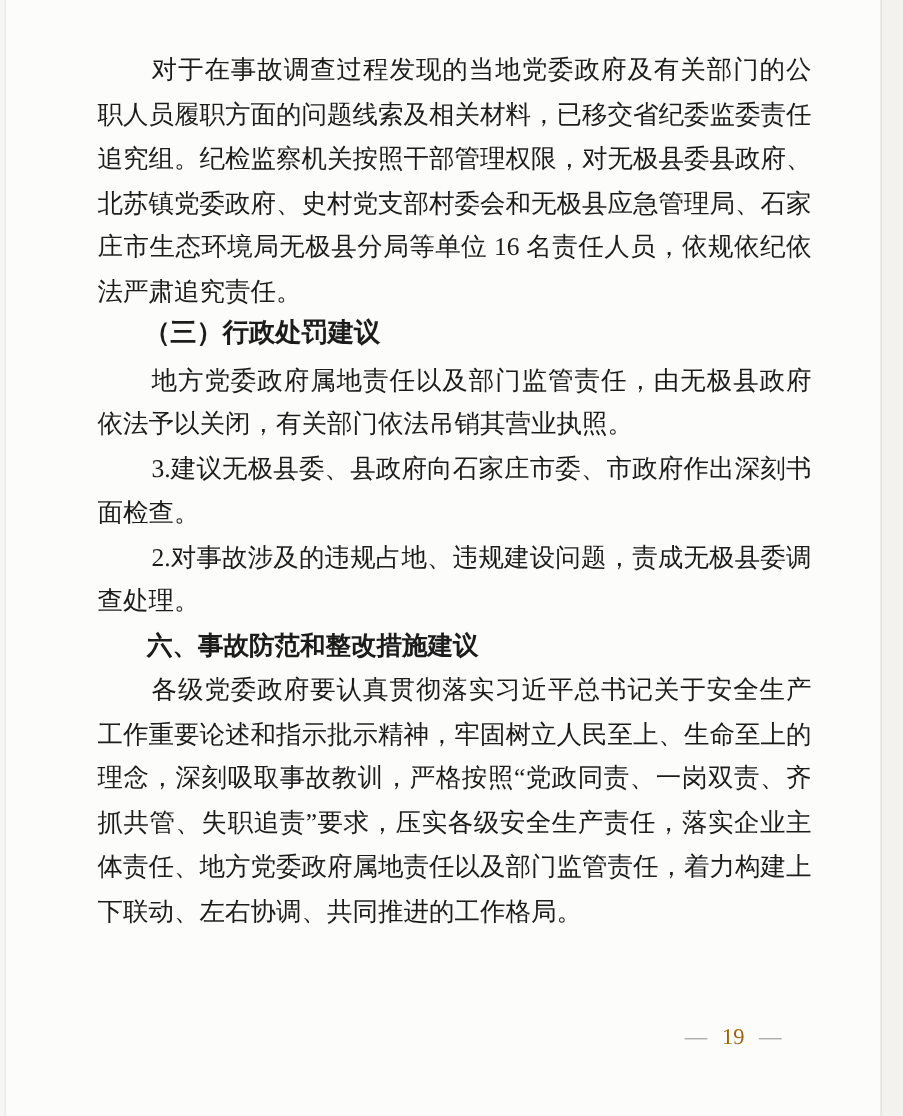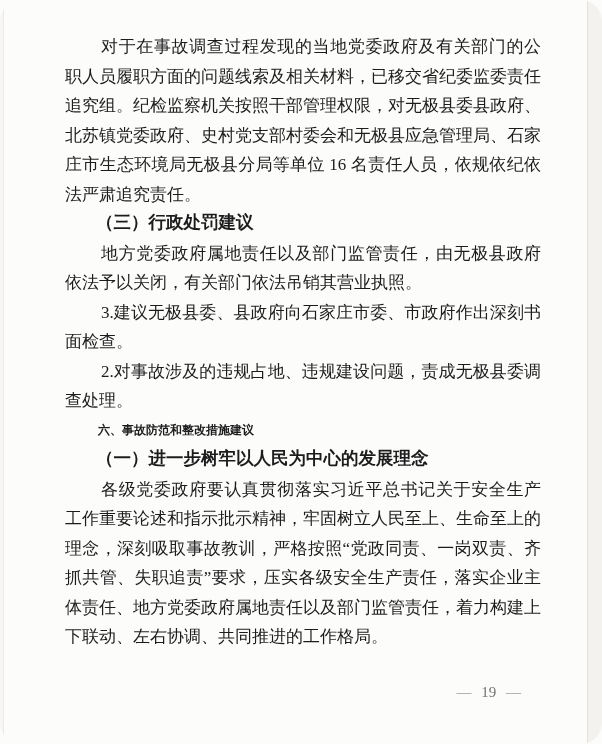--- a/index.html
+++ b/index.html
@@ -8,21 +8,20 @@
     background: #fcfcfb;
   }
   .page {
     position: relative;
     width: 602px;
     height: 744px;
     background: #fcfcfb;
     overflow: hidden;
     font-family: "Liberation Serif", "DejaVu Serif", serif;
     color: #1c1c1c;
-    border-radius: 21px;
   }
   
   .edge-left {
     position: absolute;
     left: 0; top: 0;
     width: 3px; height: 744px;
     background: #f7f6f4;
     border-right: 1px solid #ecebe8;
   }
   
@@ -52,57 +51,56 @@
   }
   p.heading_kai {
     font-weight: bold;
     text-indent: 31px;
     font-size: 17.5px;
     font-family: Liberation Mono, monospace;
   }
   p.heading_hei {
     font-weight: bold;
     text-indent: 33px;
-    font-size: 12px;
+    font-size: 17px;
     font-family: "Liberation Sans", "DejaVu Sans", sans-serif;
   }
   .page-number {
     position: absolute;
     top: 683px;
     right: 75px;
     font-size: 15px;
     line-height: 18px;
     white-space: nowrap;
     font-family: "Liberation Serif", "DejaVu Serif", serif;
   }
   .page-number .dash {
     color: #9a9a9a;
     letter-spacing: 0;
     padding: 0 6px;
   }
   .page-number .num {
-    color: #737373;
+    color: #a16207;
   }
 </style>
 </head>
 <body>
 
 <div class="page">
   <div class="edge-left"></div>
   <div class="edge-right"></div>
 
   <main class="content">
 
   <p class="body">对于在事故调查过程发现的当地党委政府及有关部门的公职人员履职方面的问题线索及相关材料，已移交省纪委监委责任追究组。纪检监察机关按照干部管理权限，对无极县委县政府、北苏镇党委政府、史村党支部村委会和无极县应急管理局、石家庄市生态环境局无极县分局等单位 16 名责任人员，依规依纪依法严肃追究责任。</p>
       <p class="heading_kai">（三）行政处罚建议</p>
       <p class="body">地方党委政府属地责任以及部门监管责任，由无极县政府依法予以关闭，有关部门依法吊销其营业执照。</p>
       <p class="body">3.建议无极县委、县政府向石家庄市委、市政府作出深刻书面检查。</p>
       <p class="body">2.对事故涉及的违规占地、违规建设问题，责成无极县委调查处理。</p>
       <p class="heading_hei">六、事故防范和整改措施建议</p>
-      <p class="heading_kai">（一）进一步树牢以人民为中心的发展理念</p>
       <p class="body">各级党委政府要认真贯彻落实习近平总书记关于安全生产工作重要论述和指示批示精神，牢固树立人民至上、生命至上的理念，深刻吸取事故教训，严格按照“党政同责、一岗双责、齐抓共管、失职追责”要求，压实各级安全生产责任，落实企业主体责任、地方党委政府属地责任以及部门监管责任，着力构建上下联动、左右协调、共同推进的工作格局。</p>
     </main>
 
   <div class="page-number">
     <span class="dash">—</span>
     <span class="num">19</span>
     <span class="dash">—</span>
   </div>
 </div>
 

